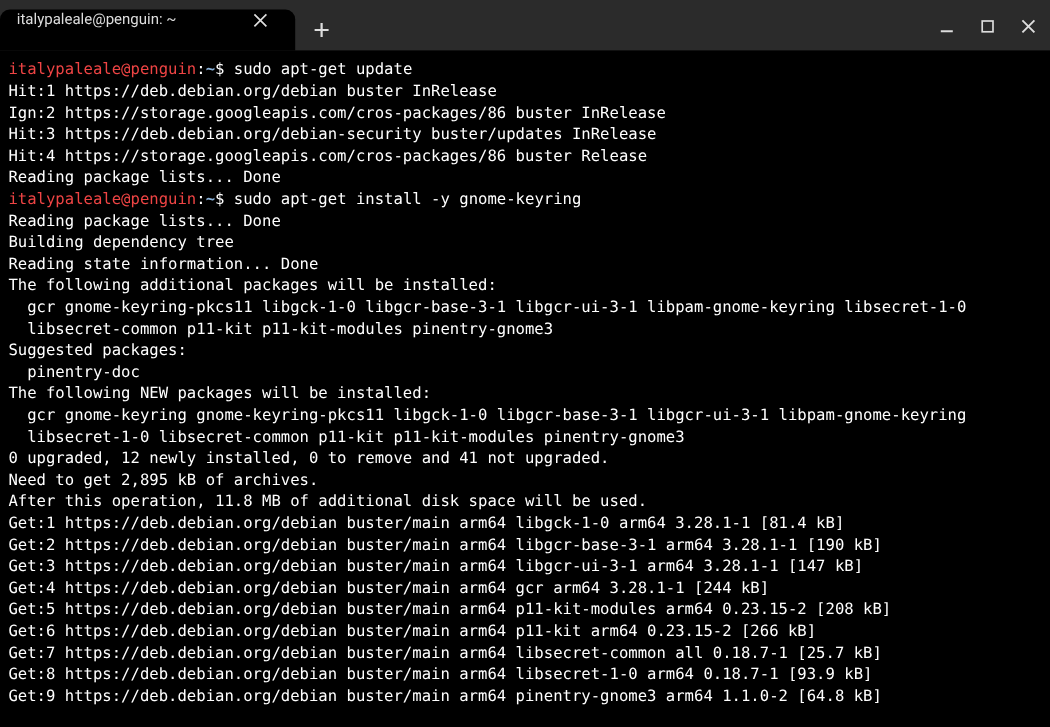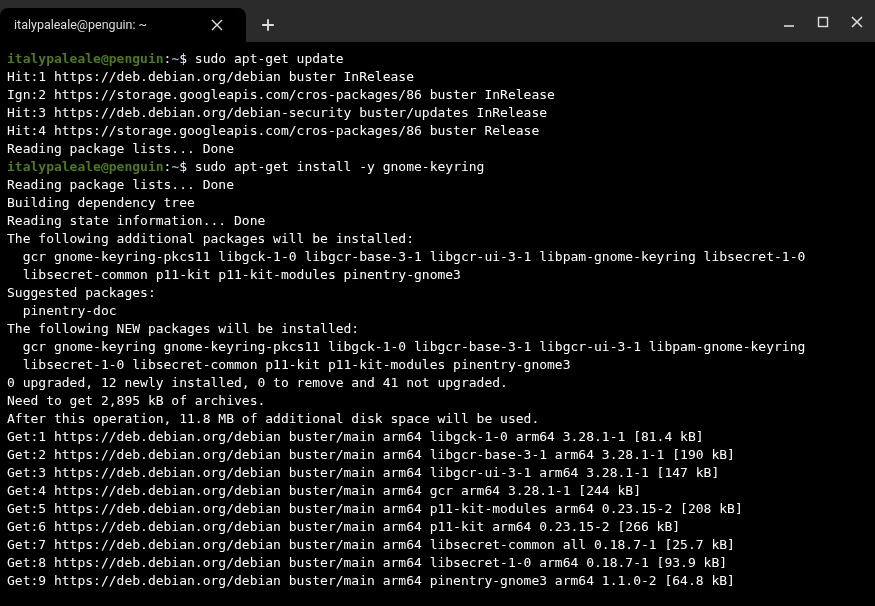--- a/index.html
+++ b/index.html
@@ -22,21 +22,21 @@
       background: #2b2b2b;
       display: flex;
       align-items: flex-end;
       position: relative;
     }
     .tab {
       background: #000;
       height: 34px;
       width: 246px;
       display: flex;
-      align-items: center;
+      align-items: flex-start;
       padding: 0 20px 0 14px;
       border-top-left-radius: 8px;
       border-top-right-radius: 8px;
       font-family: Roboto, "Segoe UI", Arial, sans-serif;
       font-size: 12.5px;
       color: #ddd;
       position: relative;
       gap: 39px;
     }
     .tab-title {
@@ -83,21 +83,21 @@
       justify-content: center;
       color: #ddd;
       cursor: pointer;
     }
     .win-btn svg { width: 12px; height: 12px; }
     .terminal {
       padding: 8px 7px;
       white-space: pre;
       letter-spacing: 0;
     }
-    .user { color: #4d7c0f; font-weight: bold; }
+    .user { color: #ef4444; font-weight: normal; }
     .colon { color: #fff; }
     .path { color: #87afd7; font-weight: bold; }
     .dollar { color: #fff; }
   </style>
 </head>
 <body>
 
 <div class="titlebar">
   <div class="tab">
     <span class="tab-title">italypaleale@penguin: ~</span>

